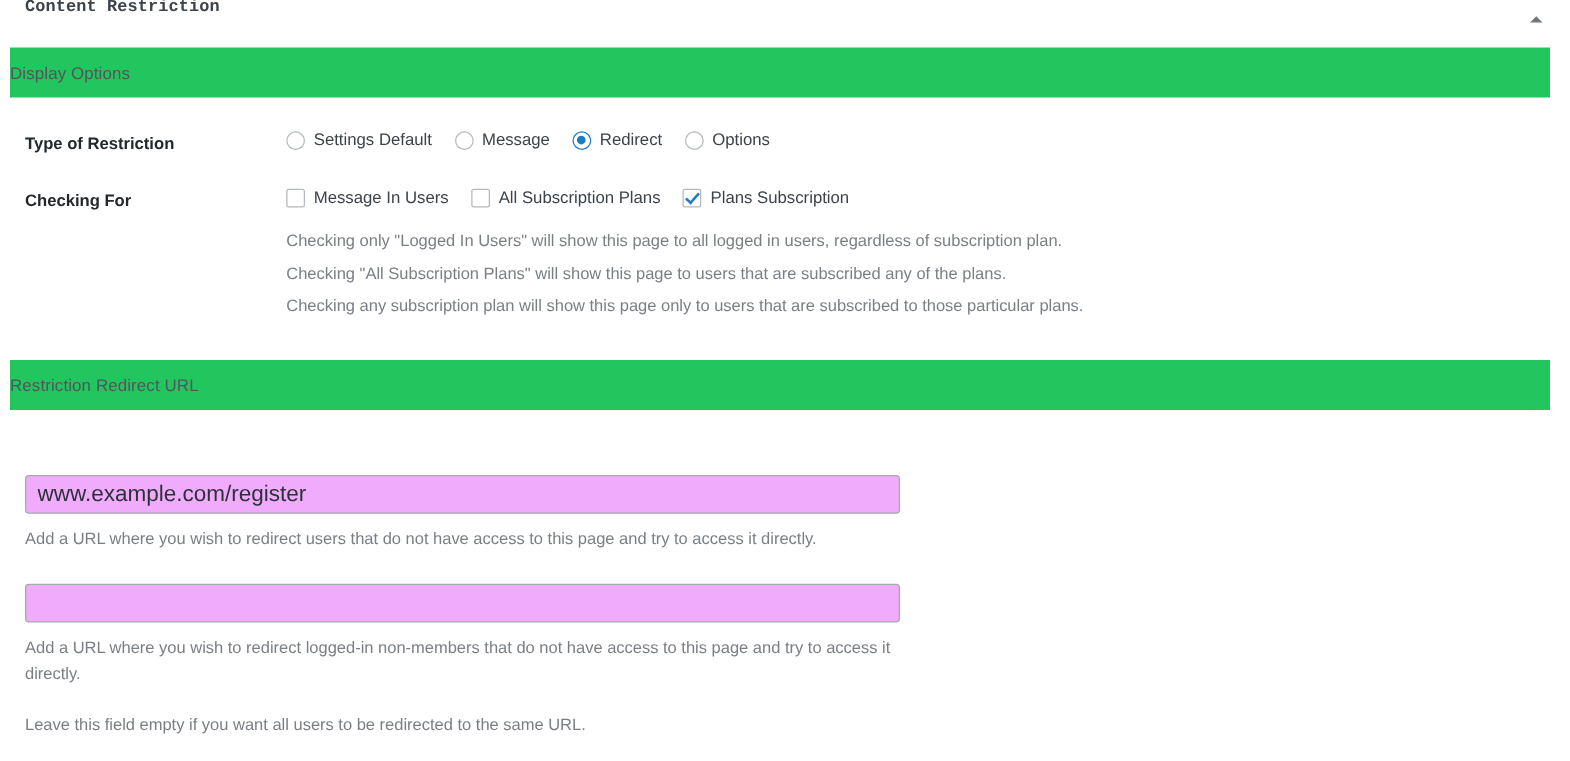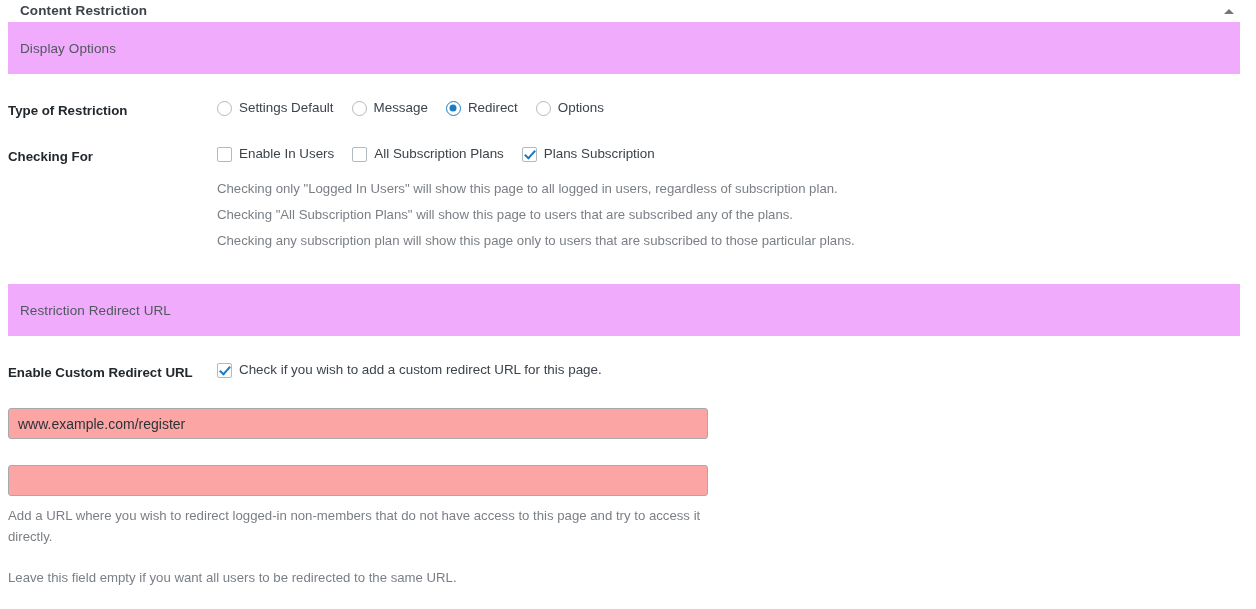--- a/index.html
+++ b/index.html
@@ -18,25 +18,26 @@
   .metabox {
     position: relative;
     width: 1256px;
     height: 609px;
     background: #ffffff;
     box-sizing: border-box;
   }
 
   
   .metabox-header {
-    height: 22px;
-    display: flex;
-    align-items: center;
+    height: 38px;
+    display: flex;
+    align-items: flex-start;
     padding: 0 12px 0 20px;
     box-sizing: border-box;
+    font-family: Liberation Mono, monospace;
   }
   .metabox-title {
     font-size: 13.5px;
     font-weight: 600;
     color: #3c434a;
     letter-spacing: 0.1px;
     line-height: 1;
   }
   .metabox-toggle {
     margin-left: auto;
@@ -54,37 +55,36 @@
     width: 0;
     height: 0;
     border-left: 5px solid transparent;
     border-right: 5px solid transparent;
     border-bottom: 5px solid #72777c;
   }
 
   
   .section-band {
     margin: 0 16px 0 8px;
-    background: #f0abfc;
-    height: 52px;
+    background: #22c55e;
+    height: 40px;
     display: flex;
     align-items: center;
-    padding-left: 12px;
     box-sizing: border-box;
   }
   .section-band-label {
     font-size: 13.5px;
     font-weight: 400;
     color: #50575e;
     letter-spacing: 0.1px;
   }
   .form-row {
     display: flex;
     align-items: flex-start;
-    padding: 0 0 0 8px;
+    padding: 0 0 0 20px;
   }
   .row-label {
     width: 209px;
     flex: 0 0 209px;
     font-size: 13.3px;
     font-weight: 700;
     color: #23282d;
     line-height: 18px;
     padding-top: 2px;
     box-sizing: border-box;
@@ -188,23 +188,23 @@
   .desc + .desc {
     margin-top: 20px;
   }
 
   
   .text-input {
     width: 700px;
     height: 31px;
     border: 1px solid #a7aaad;
     border-radius: 3px;
-    background: #fca5a5;
+    background: #f0abfc;
     font-family: "Liberation Sans", sans-serif;
-    font-size: 14px;
+    font-size: 18px;
     color: #2c3338;
     padding: 0 9px;
     box-sizing: border-box;
     outline: none;
   }
   .text-input::placeholder { color: #8c8f94; }
   .sp-26 { height: 26px; }
   .sp-30 { height: 30px; }
 </style>
 </head>
@@ -256,21 +256,21 @@
 
   <div class="sp-26"></div>
 
   <div class="form-row">
     <div class="row-label">Checking For</div>
     <div class="row-field">
       <div class="choice-group">
 
         <label class="choice">
           <span class="checkbox"></span>
-          <span class="choice-label">Enable In Users</span>
+          <span class="choice-label">Message In Users</span>
         </label>
 
         <label class="choice">
           <span class="checkbox"></span>
           <span class="choice-label">All Subscription Plans</span>
         </label>
 
         <label class="choice">
           <span class="checkbox checked"></span>
           <span class="choice-label">Plans Subscription</span>
@@ -287,35 +287,27 @@
   </div>
 
   <div class="sp-30"></div>
 
   <div class="section-band">
     <span class="section-band-label">Restriction Redirect URL</span>
   </div>
 
   <div class="sp-26"></div>
 
-  <div class="form-row">
-    <div class="row-label">Enable Custom Redirect URL</div>
-    <div class="row-field">
-      <label class="choice">
-        <span class="checkbox checked"></span>
-        <span class="choice-label">Check if you wish to add a custom redirect URL for this page.</span>
-      </label>
-    </div>
-  </div>
 
   <div class="sp-26"></div>
 
   <div class="form-row">
     <div class="row-field">
       <input class="text-input" type="text" value="www.example.com/register" style="">
+      <div class="desc">Add a URL where you wish to redirect users that do not have access to this page and try to access it directly.</div>
     </div>
   </div>
 
   <div class="sp-26"></div>
 
   <div class="form-row">
     <div class="row-field">
       <input class="text-input" type="text" value="" style="">
       <div class="desc">Add a URL where you wish to redirect logged-in non-members that do not have access to this page and try to access it directly.</div>
       <div class="desc">Leave this field empty if you want all users to be redirected to the same URL.</div>

